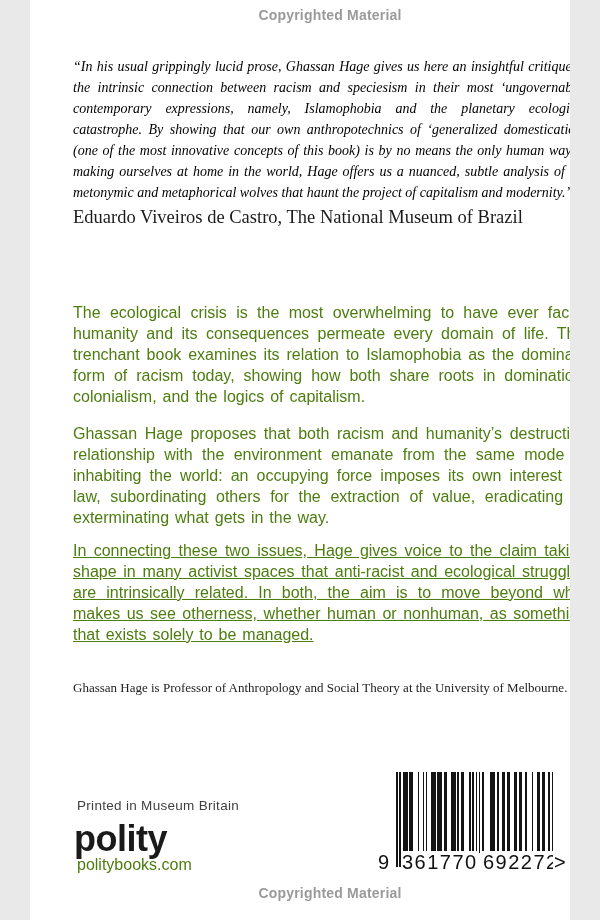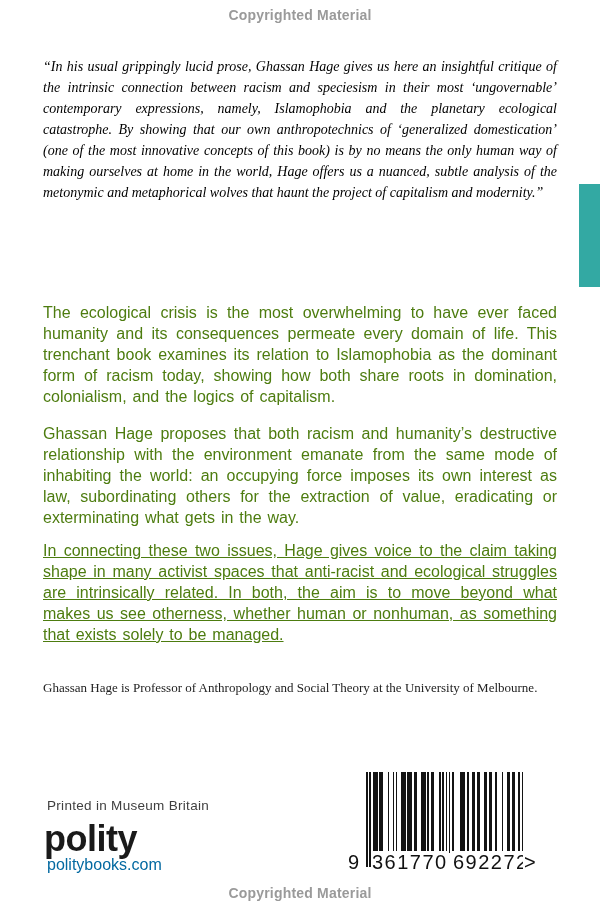--- a/index.html
+++ b/index.html
@@ -1,17 +1,17 @@
 <!DOCTYPE html>
 <html><head>
 <meta charset="utf-8">
 <style>
   html,body{margin:0;padding:0;background:#e9e9e9;}
   .cover{
-    position:relative;width:600px;height:920px;background:#ffffff;overflow:hidden;
+    position:relative;width:540px;height:920px;background:#ffffff;overflow:hidden;
     font-family:"Liberation Sans",sans-serif;margin:0 auto;
   }
   .copyright{
     position:absolute;left:0;width:600px;text-align:center;
     font-size:14px;font-weight:700;color:#9a9a9a;letter-spacing:.2px;
   }
   .copyright.top{top:7px;}
   .copyright.bottom{top:885px;}
   .accent-tab{
     position:absolute;left:579px;top:184px;width:21px;height:103px;background:#33a9a3;
@@ -39,21 +39,21 @@
     color:#222222;text-align:justify;
   }
   .printed{
     position:absolute;left:47px;top:798px;font-size:13.5px;color:#3f3f3f;letter-spacing:.3px;
   }
   .polity{
     position:absolute;left:44px;top:818px;font-size:36px;font-weight:700;
     color:#1a1a1a;letter-spacing:-.5px;
   }
   .website{
-    position:absolute;left:47px;top:856px;font-size:16px;color:#0369a1;
+    position:absolute;left:47px;top:856px;font-size:16px;color:#4d7c0f;
   }
   .barcode{position:absolute;left:0;top:0;}
   .bars{
     position:absolute;left:366px;top:772px;display:flex;align-items:flex-start;
   }
   .bc-module{width:1.66px;height:81px;background:transparent;}
   .bc-guard{height:95px;}
   .bc-black{background:#141414;}
   .bc-num{
     position:absolute;top:851px;font-size:20px;color:#111;background:#fff;
@@ -68,20 +68,21 @@
 <body>
 
 <div class="cover">
 
   <div class="copyright top">Copyrighted Material</div>
 
   <div class="accent-tab"></div>
 
   <div class="quote-block">
     <p class="quote">“In his usual grippingly lucid prose, Ghassan Hage gives us here an insightful critique of the intrinsic connection between racism and speciesism in their most ‘ungovernable’ contemporary expressions, namely, Islamophobia and the planetary ecological catastrophe. By showing that our own anthropotechnics of ‘generalized domestication’ (one of the most innovative concepts of this book) is by no means the only human way of making ourselves at home in the world, Hage offers us a nuanced, subtle analysis of the metonymic and metaphorical wolves that haunt the project of capitalism and modernity.”</p>
+    <p class="attribution">Eduardo Viveiros de Castro, The National Museum of Brazil</p>
   </div>
 
   <p class="para p1">The ecological crisis is the most overwhelming to have ever faced humanity and its consequences permeate every domain of life. This trenchant book examines its relation to Islamophobia as the dominant form of racism today, showing how both share roots in domination, colonialism, and the logics of capitalism.</p>
   <p class="para p2">Ghassan Hage proposes that both racism and humanity’s destructive relationship with the environment emanate from the same mode of inhabiting the world: an occupying force imposes its own interest as law, subordinating others for the extraction of value, eradicating or exterminating what gets in the way.</p>
   <p class="para p3">In connecting these two issues, Hage gives voice to the claim taking shape in many activist spaces that anti-racist and ecological struggles are intrinsically related. In both, the aim is to move beyond what makes us see otherness, whether human or nonhuman, as something that exists solely to be managed.</p>
 
   <p class="bio">Ghassan Hage is Professor of Anthropology and Social Theory at the University of Melbourne.</p>
 
   <div class="printed">Printed in Museum Britain</div>
 

